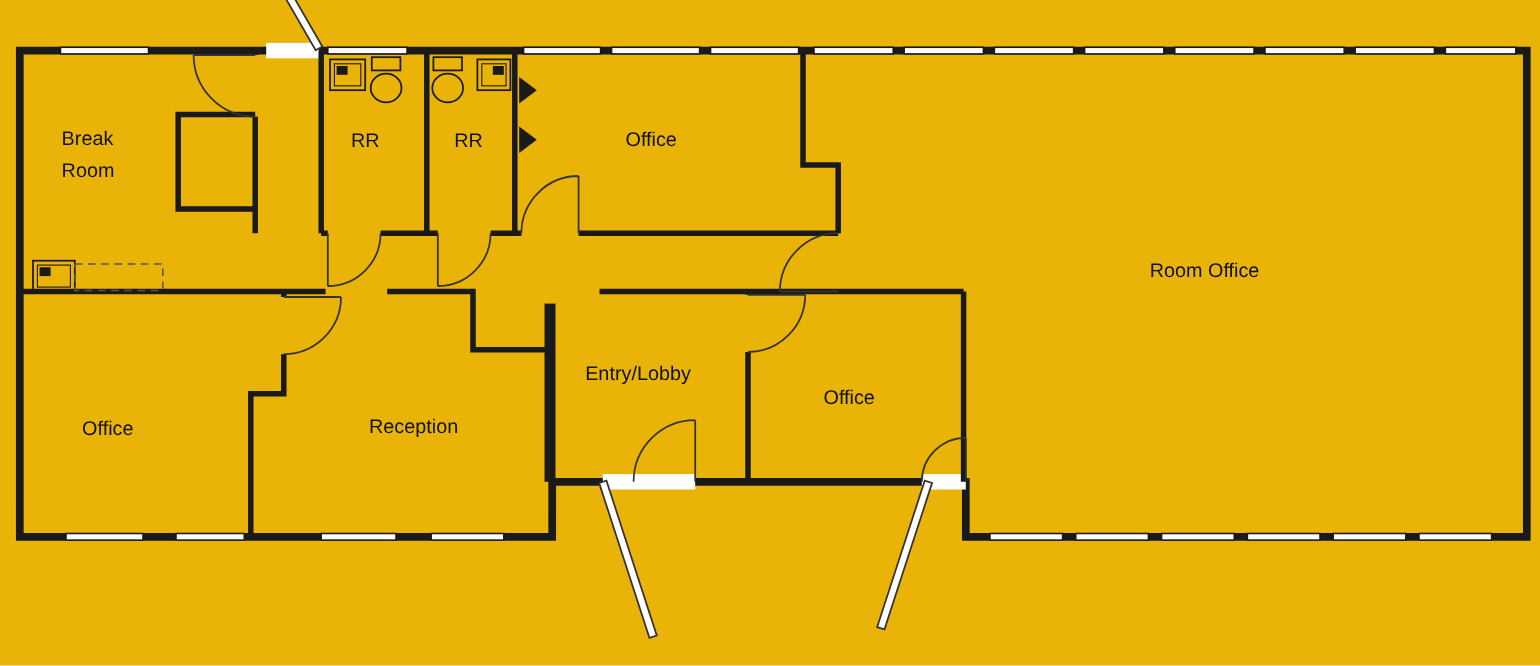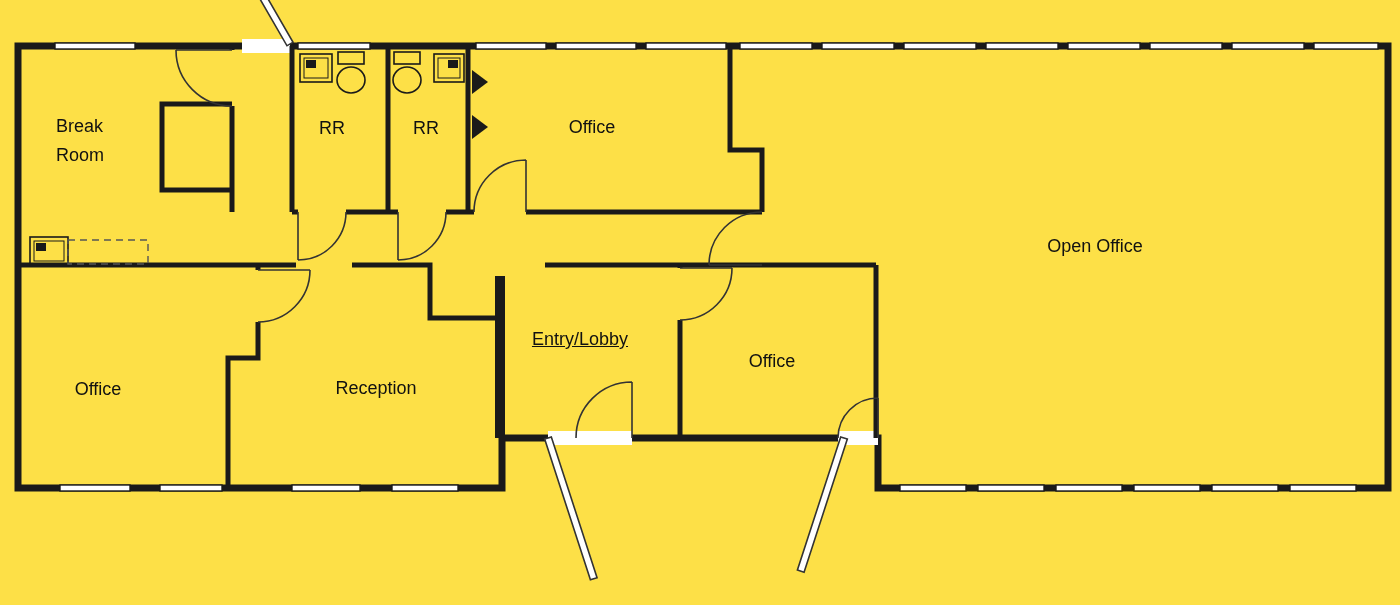--- a/index.html
+++ b/index.html
@@ -1,17 +1,17 @@
 <!DOCTYPE html>
 <html><head>
 <meta charset="utf-8">
 <style>
   html,body{margin:0;padding:0;background:#ffffff;}
   #stage{
-    position:relative;width:1400px;height:605px;background:#fde047;overflow:hidden;
+    position:relative;width:1400px;height:605px;background:#eab308;overflow:hidden;
     font-family:"Liberation Sans", sans-serif;
   }
   #plan-svg{position:absolute;left:0;top:0;}
   .room-label{
     position:absolute;color:#111;font-size:18px;line-height:1.6;
     white-space:nowrap;transform:translateX(-50%);
   }
   .room-label.wrap{white-space:normal;transform:none;}
 </style>
 </head>
@@ -157,22 +157,22 @@
   </svg>
 
   <div class="room-label wrap" style="left:56px;top:112px;width:84px;">Break Room</div>
 
   <div class="room-label" style="left:332px;top:114px;">RR</div>
 
   <div class="room-label" style="left:426px;top:114px;">RR</div>
 
   <div class="room-label" style="left:592px;top:113px;">Office</div>
 
-  <div class="room-label" style="left:1095px;top:232px;">Open Office</div>
+  <div class="room-label" style="left:1095px;top:232px;">Room Office</div>
 
   <div class="room-label" style="left:98px;top:375px;">Office</div>
 
   <div class="room-label" style="left:339px;top:374px;margin-left:37px;">Reception</div>
 
-  <div class="room-label" style="left:580px;top:325px;text-decoration:underline;">Entry/Lobby</div>
+  <div class="room-label" style="left:580px;top:325px;">Entry/Lobby</div>
 
   <div class="room-label" style="left:772px;top:347px;">Office</div>
 </div>
 
 </body></html>

